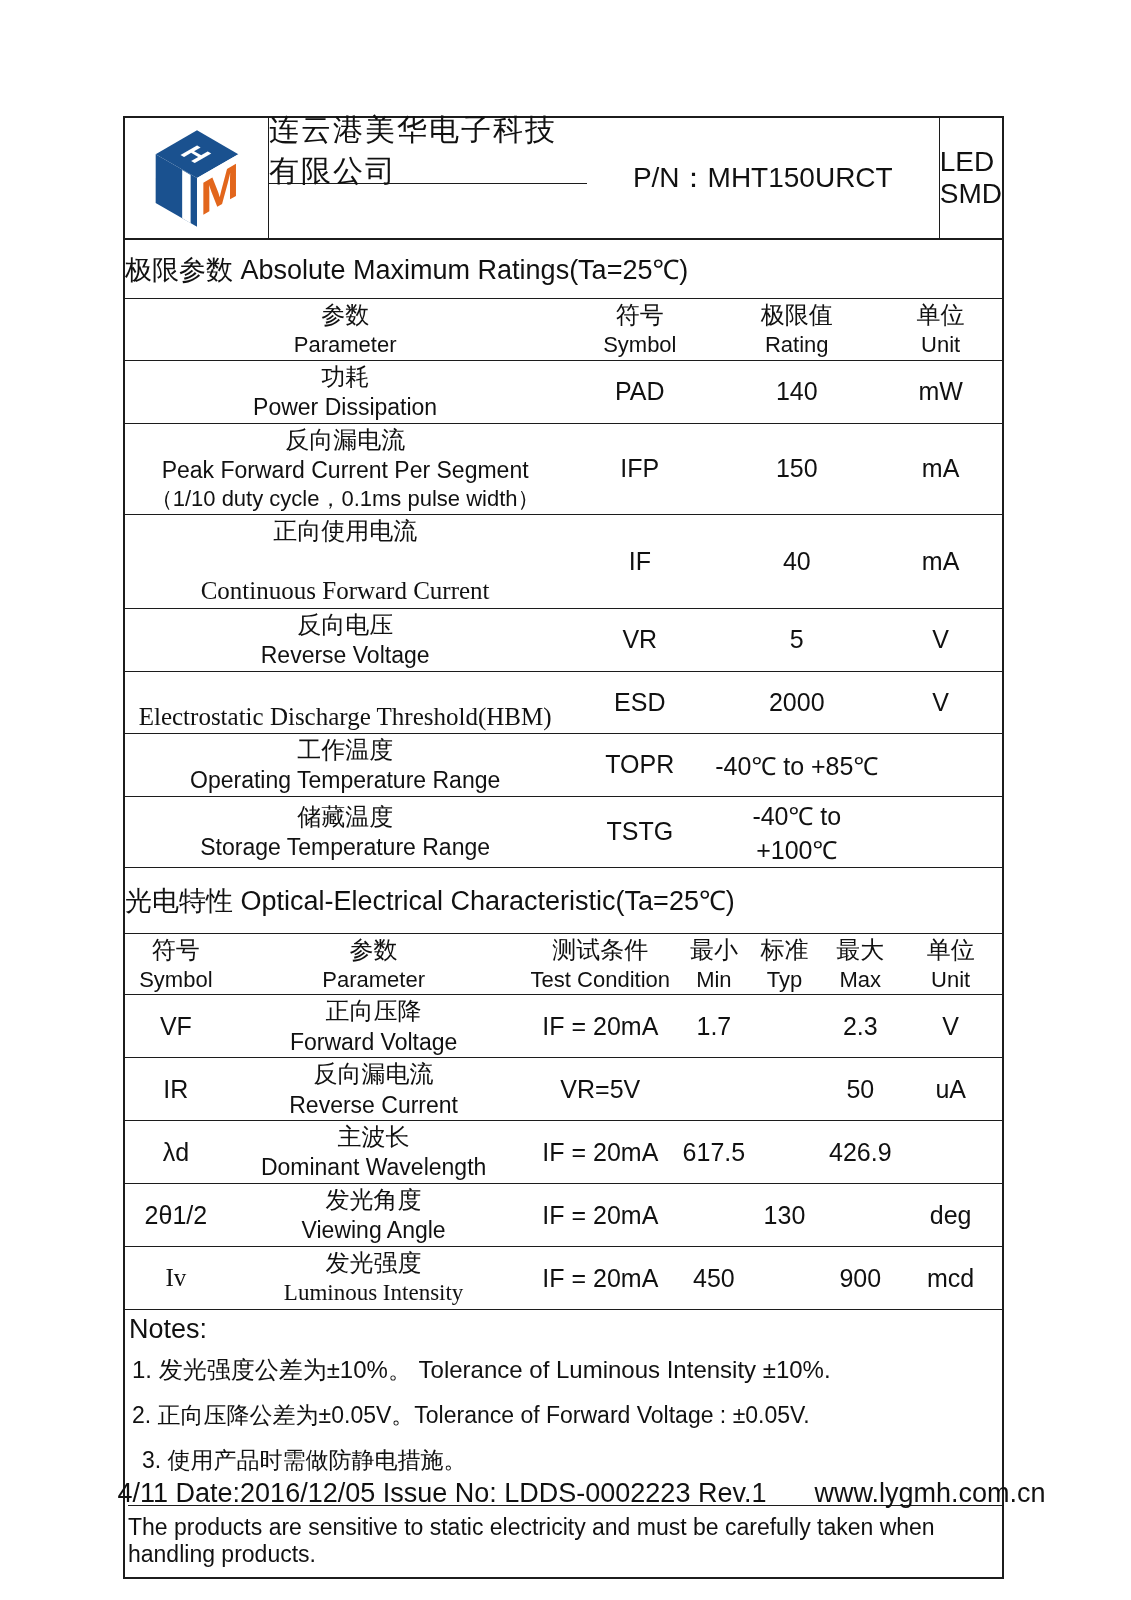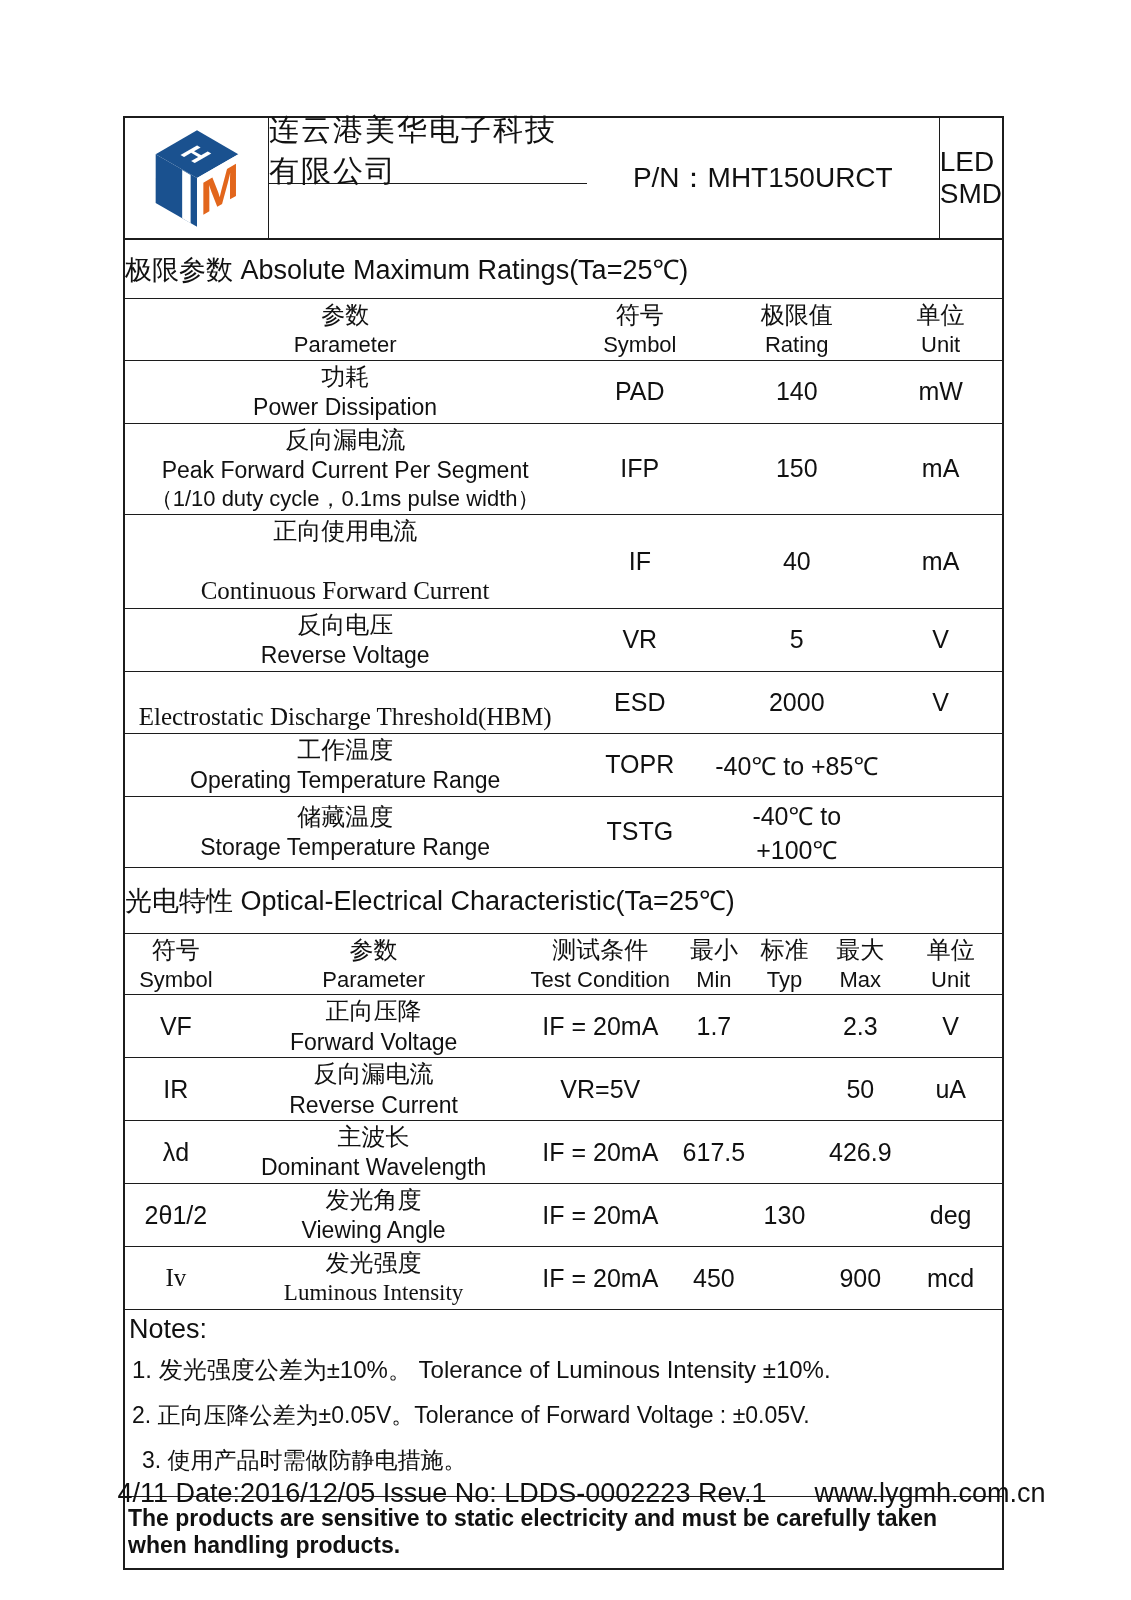--- a/index.html
+++ b/index.html
@@ -50,21 +50,21 @@
   .t2 tr:nth-child(6) .sym, .t2 tr:nth-child(6) .en { font-family:"Liberation Serif", serif; }
 
   .thead .en { font-size:22px; }
 
   
   .notes { border-top:1.6px solid #1c1c1c; padding:2px 0 0 3px; }
   .notes-label { font-size:27px; padding:2px 0 2px 1px; }
   .note-item { font-size:23px; padding:7px 0 7px 14px; }
   .note-item:nth-of-type(2) { padding-left:4px; font-size:24px; }
   .note-item:nth-of-type(3) { padding-left:4px; }
-  .esd-warning { border-top:1.4px solid #1c1c1c; margin-top:13px; padding:8px 12px 9px 0; font-size:23px;font-weight:bold; }
+  .esd-warning { border-top:1.4px solid #1c1c1c; margin-top:22px; padding:8px 12px 9px 0; font-size:23px; }
 
   
   .footer { position:absolute; left:16px; top:1478px; width:100%; text-align:center; font-size:27px; }
   .footer .website { margin-left:48px; }
 </style>
 </head>
 <body>
 
 <div class="sheet">
 

